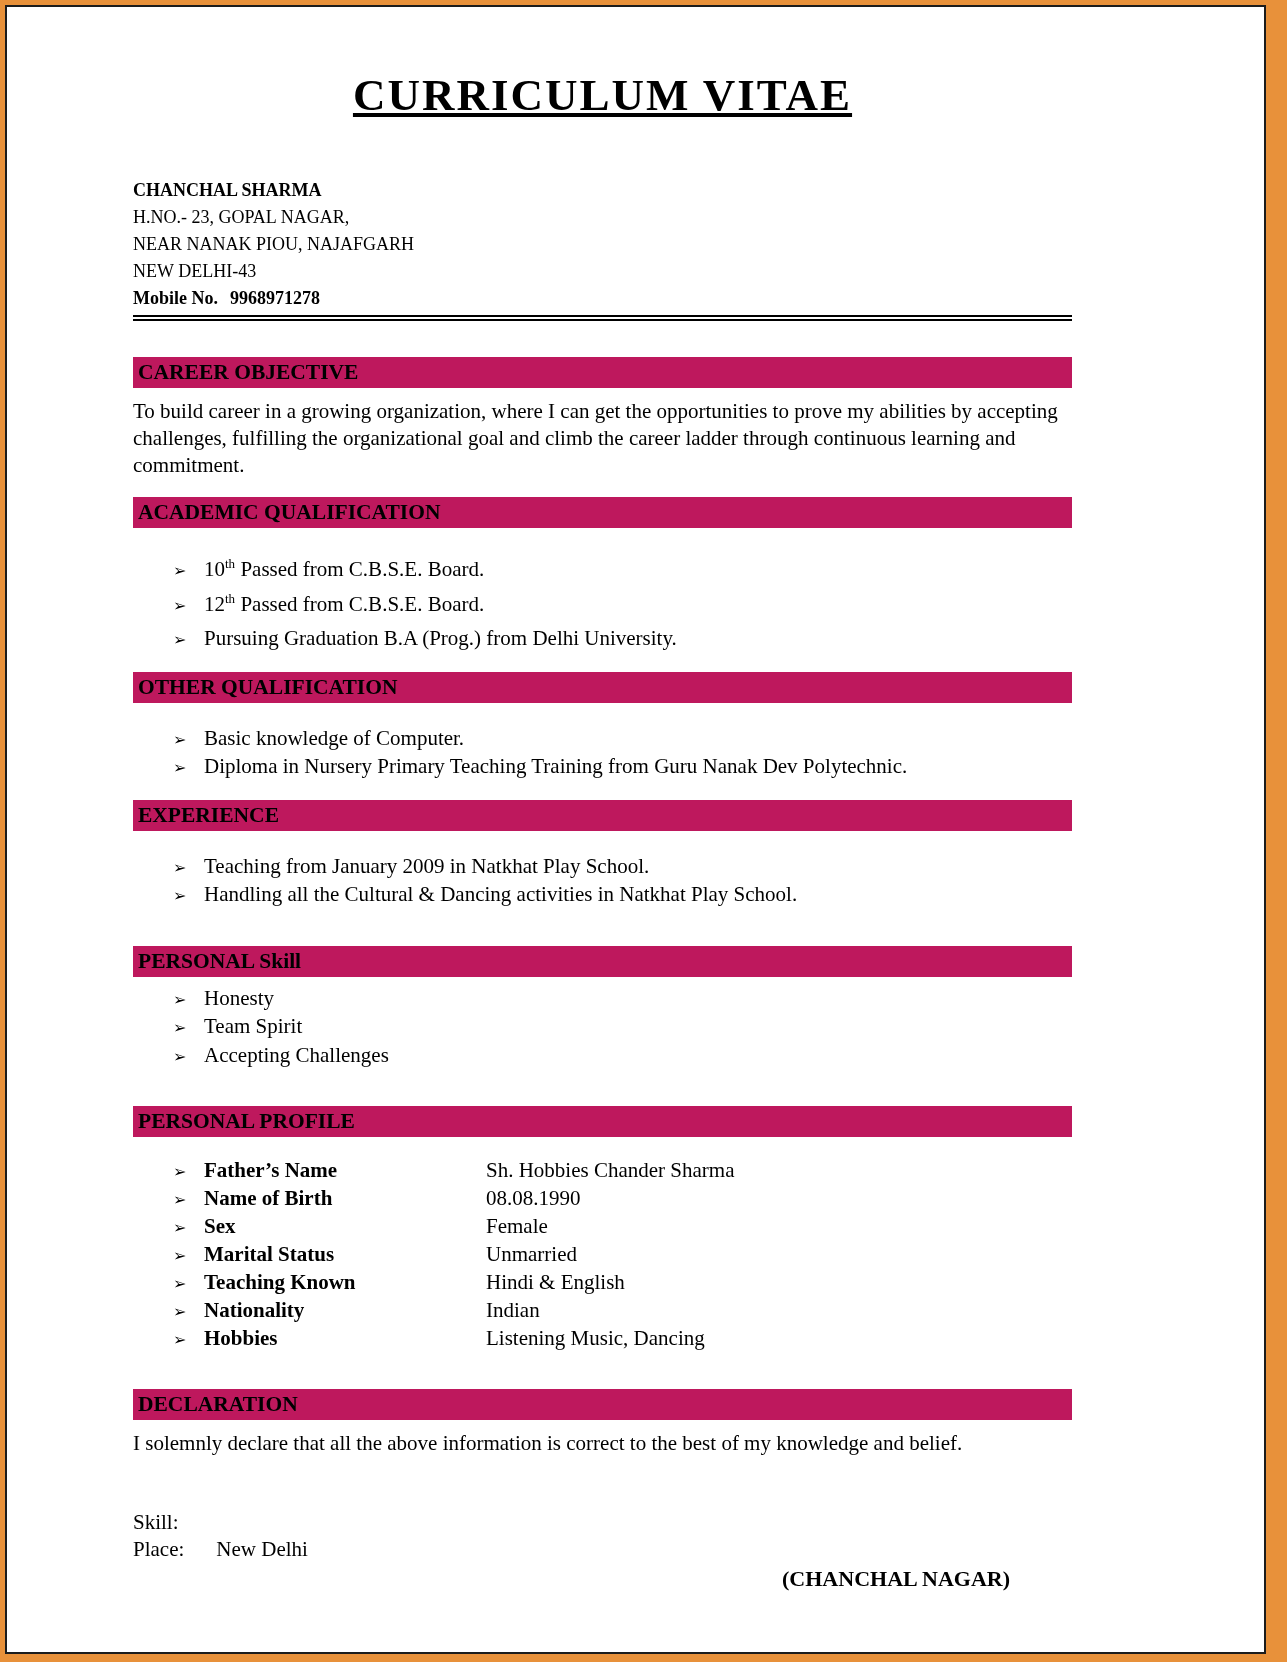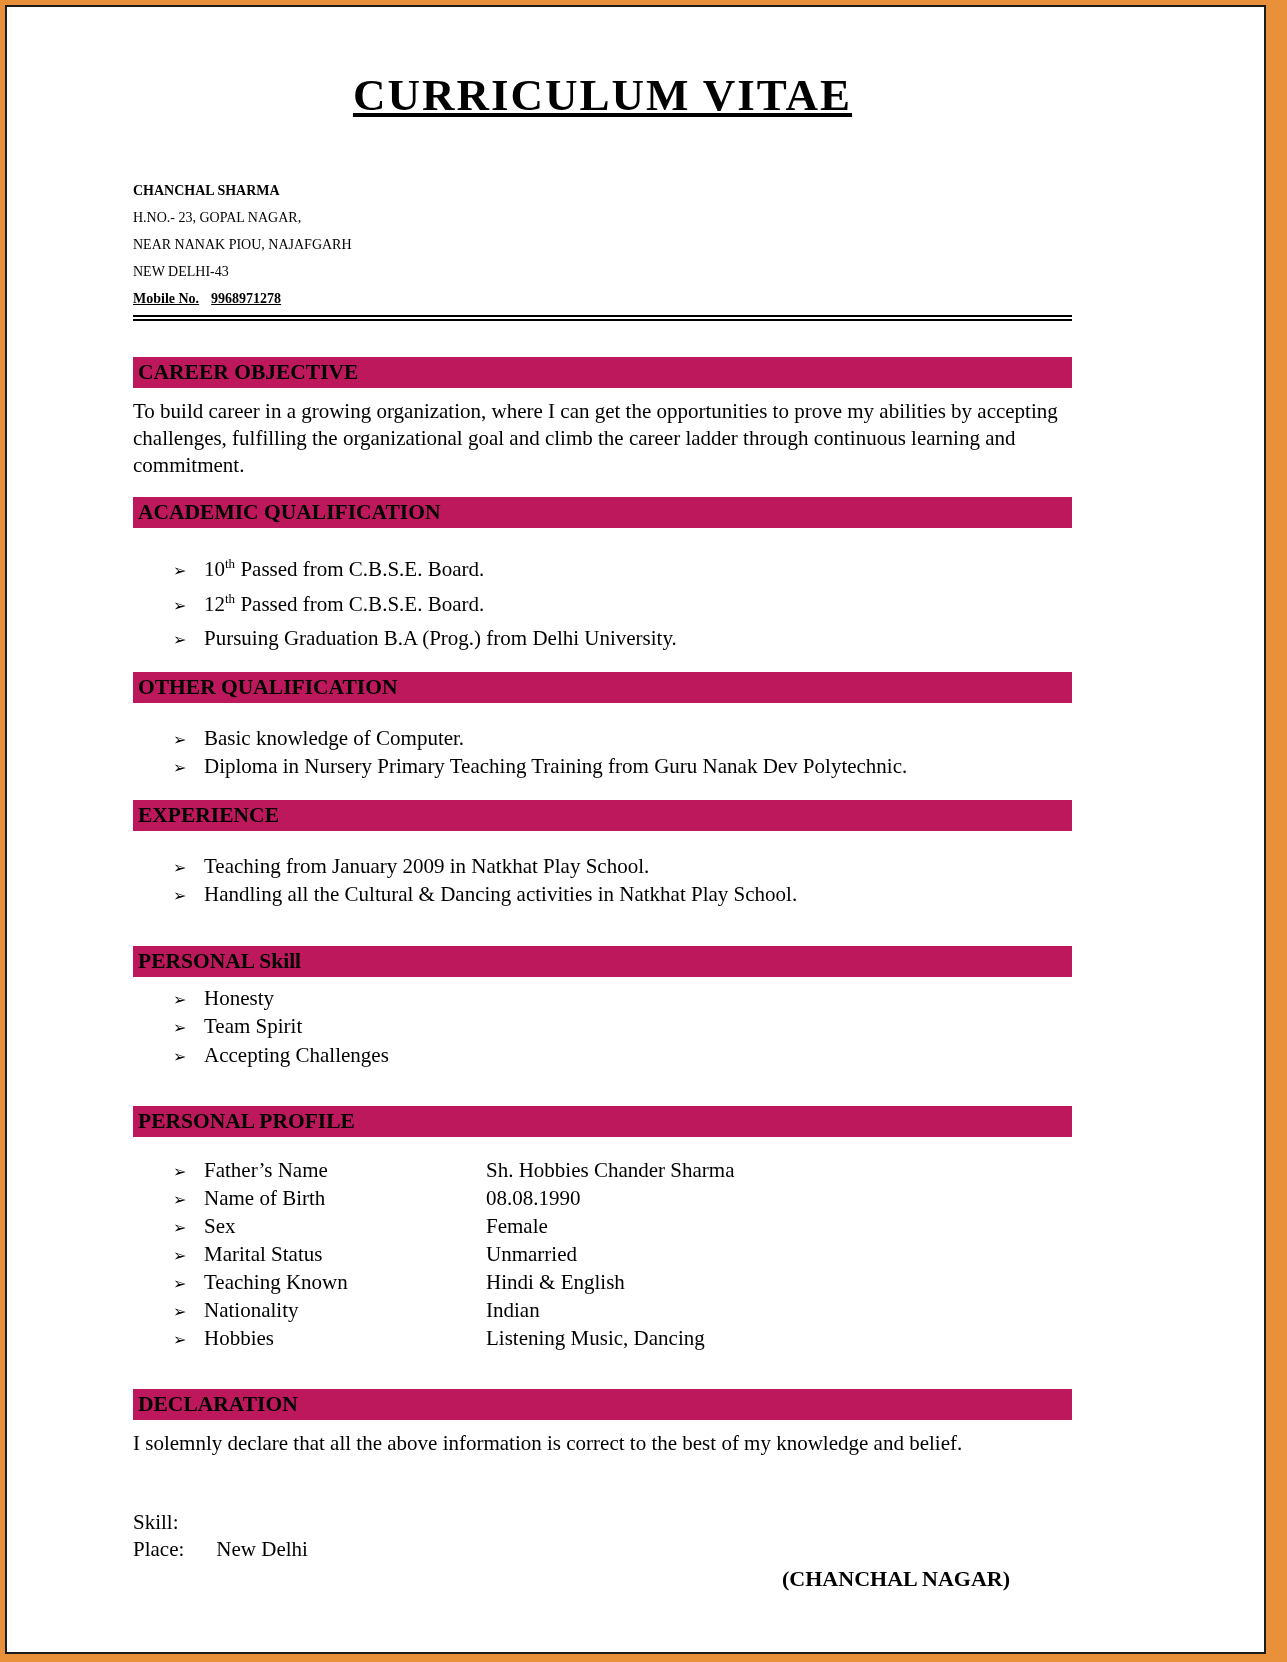--- a/index.html
+++ b/index.html
@@ -19,28 +19,28 @@
   }
   .doc-title {
     text-align: center;
     font-size: 45px;
     font-weight: bold;
     letter-spacing: 2px;
     text-decoration: underline;
     margin-bottom: 56px;
     white-space: nowrap;
   }
-  .contact-block { font-size: 14px; line-height: 27px; }
+  .contact-block { font-size: 18px; line-height: 27px; }
   .contact-name { font-weight: bold; }
   .mobile-row {
     font-weight: bold;
     padding-bottom: 3px;
     border-bottom: 6px double #000;
   }
-  .mobile-row span { text-decoration: underline; }
+  .mobile-row span { }
   .mobile-row .num { margin-left: 12px; }
   .section-header {
     background: #be185d;
     font-weight: bold;
     font-size: 21.5px;
     line-height: 29px;
     padding: 1px 5px;
     margin-top: 36px;
   }
   .section-header.tight { margin-top: 18px; }
@@ -64,21 +64,21 @@
   }
   sup { font-size: 13px; }
   .profile-list { margin-top: 20px; }
   .profile-row {
     display: flex;
     font-size: 21px;
     line-height: 27px;
     margin-left: 40px;
     align-items: baseline;
   }
-  .profile-label { font-weight: normal; width: 282px; flex: none; }
+  .profile-label { font-weight: bold; width: 282px; flex: none; }
   .profile-value { }
   .decl-footer { margin-top: 52px; font-size: 21px; line-height: 27px; }
   .place-row .place-value { margin-left: 32px; }
   .signature {
     text-align: right;
     padding-right: 62px;
     font-weight: bold;
     font-size: 22px;
     margin-top: 2px;
   }

